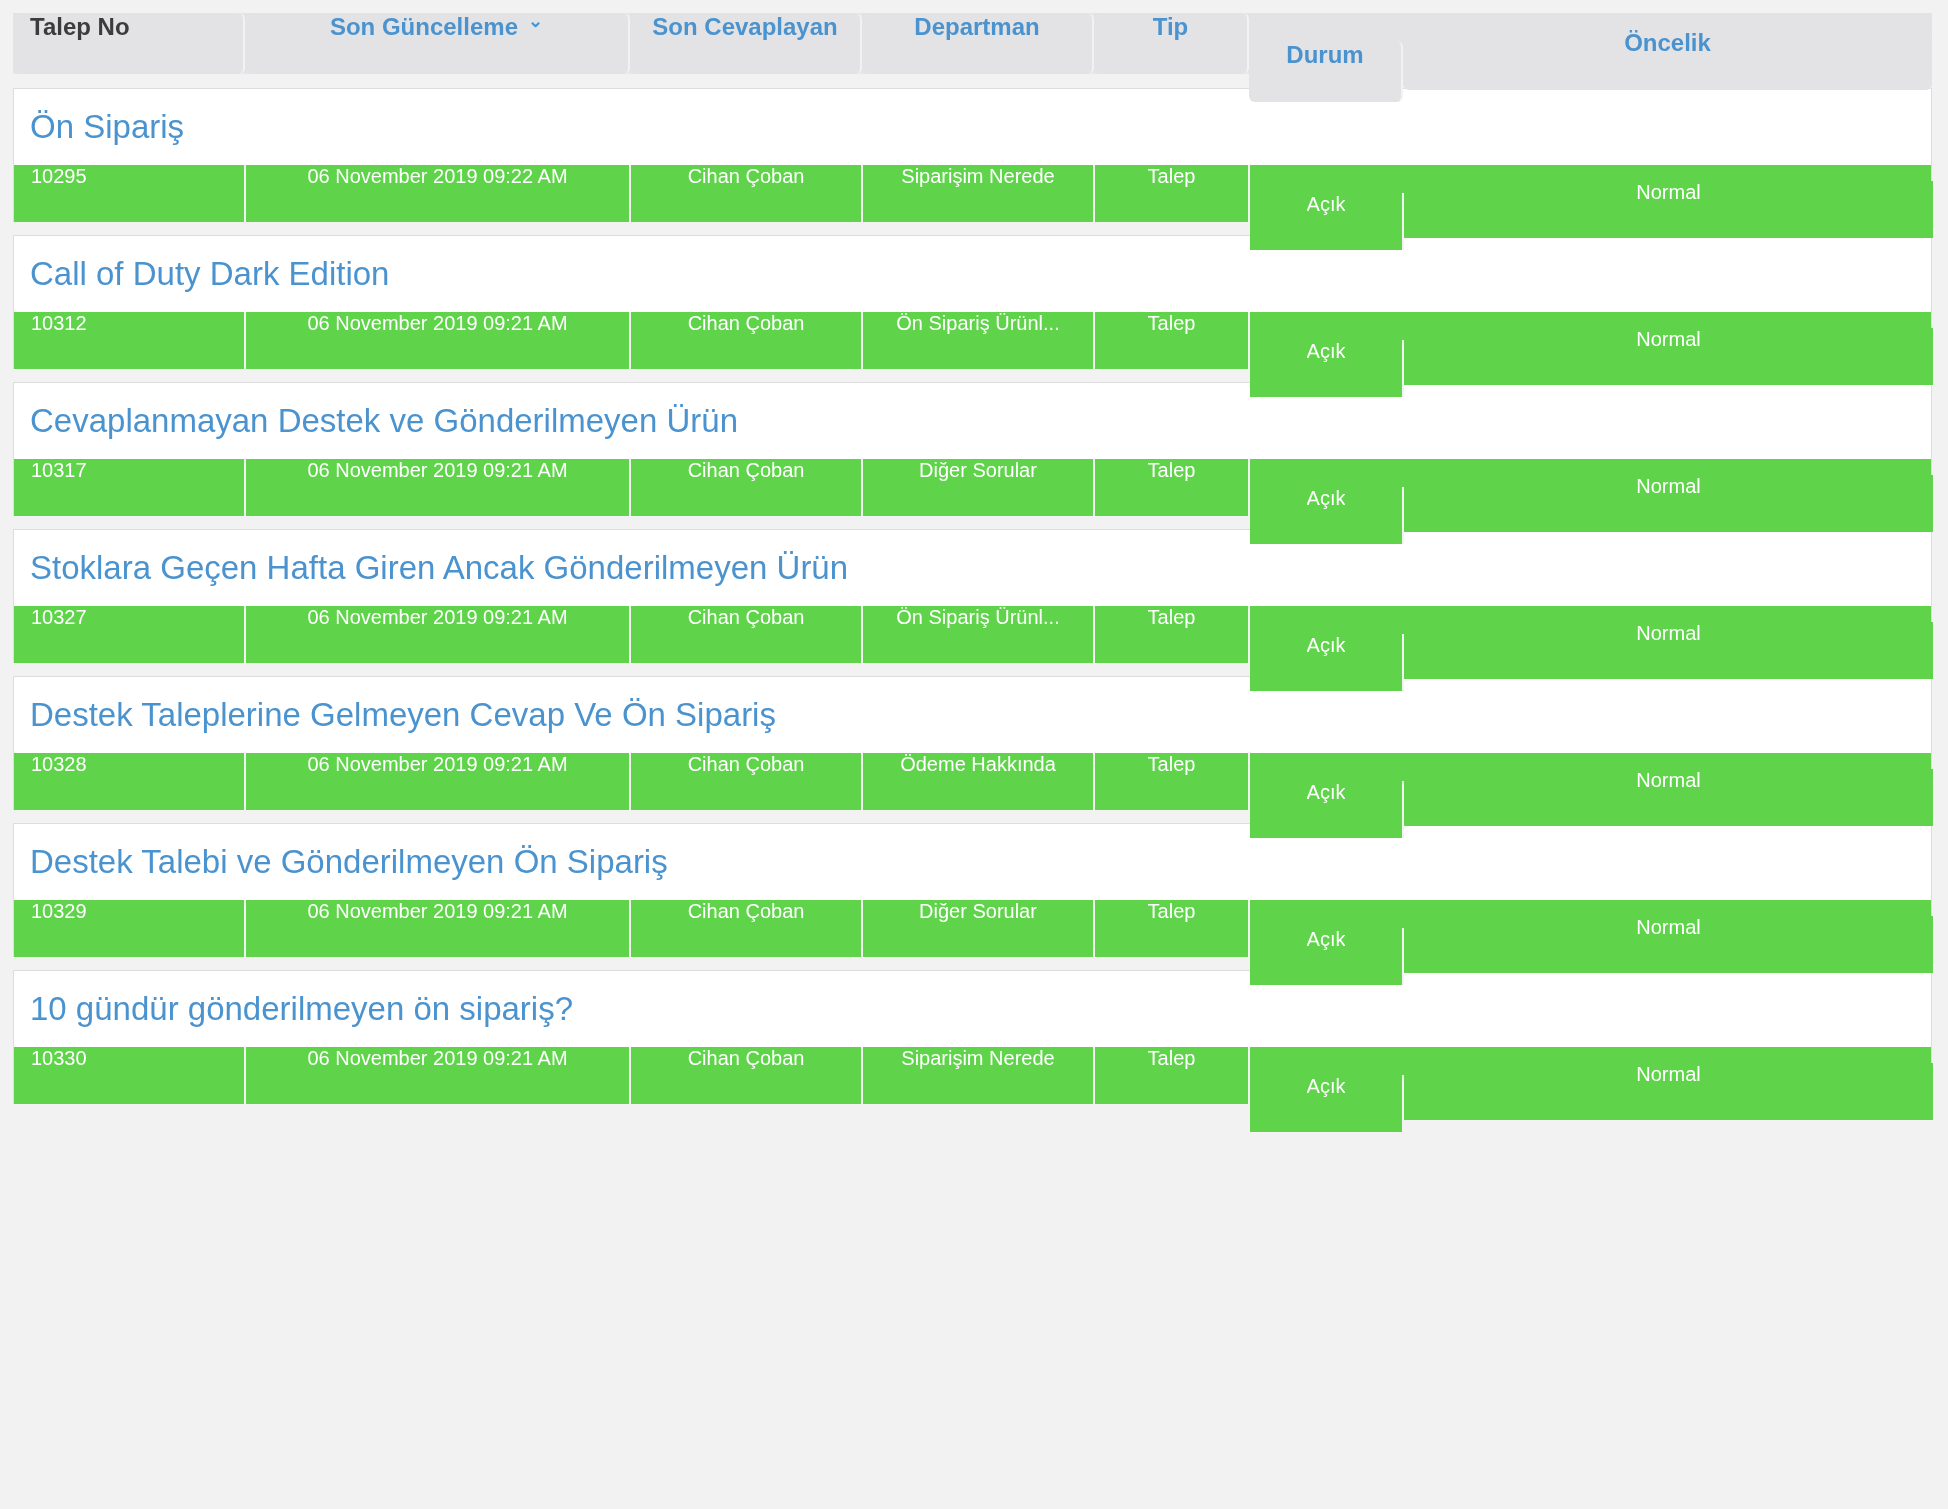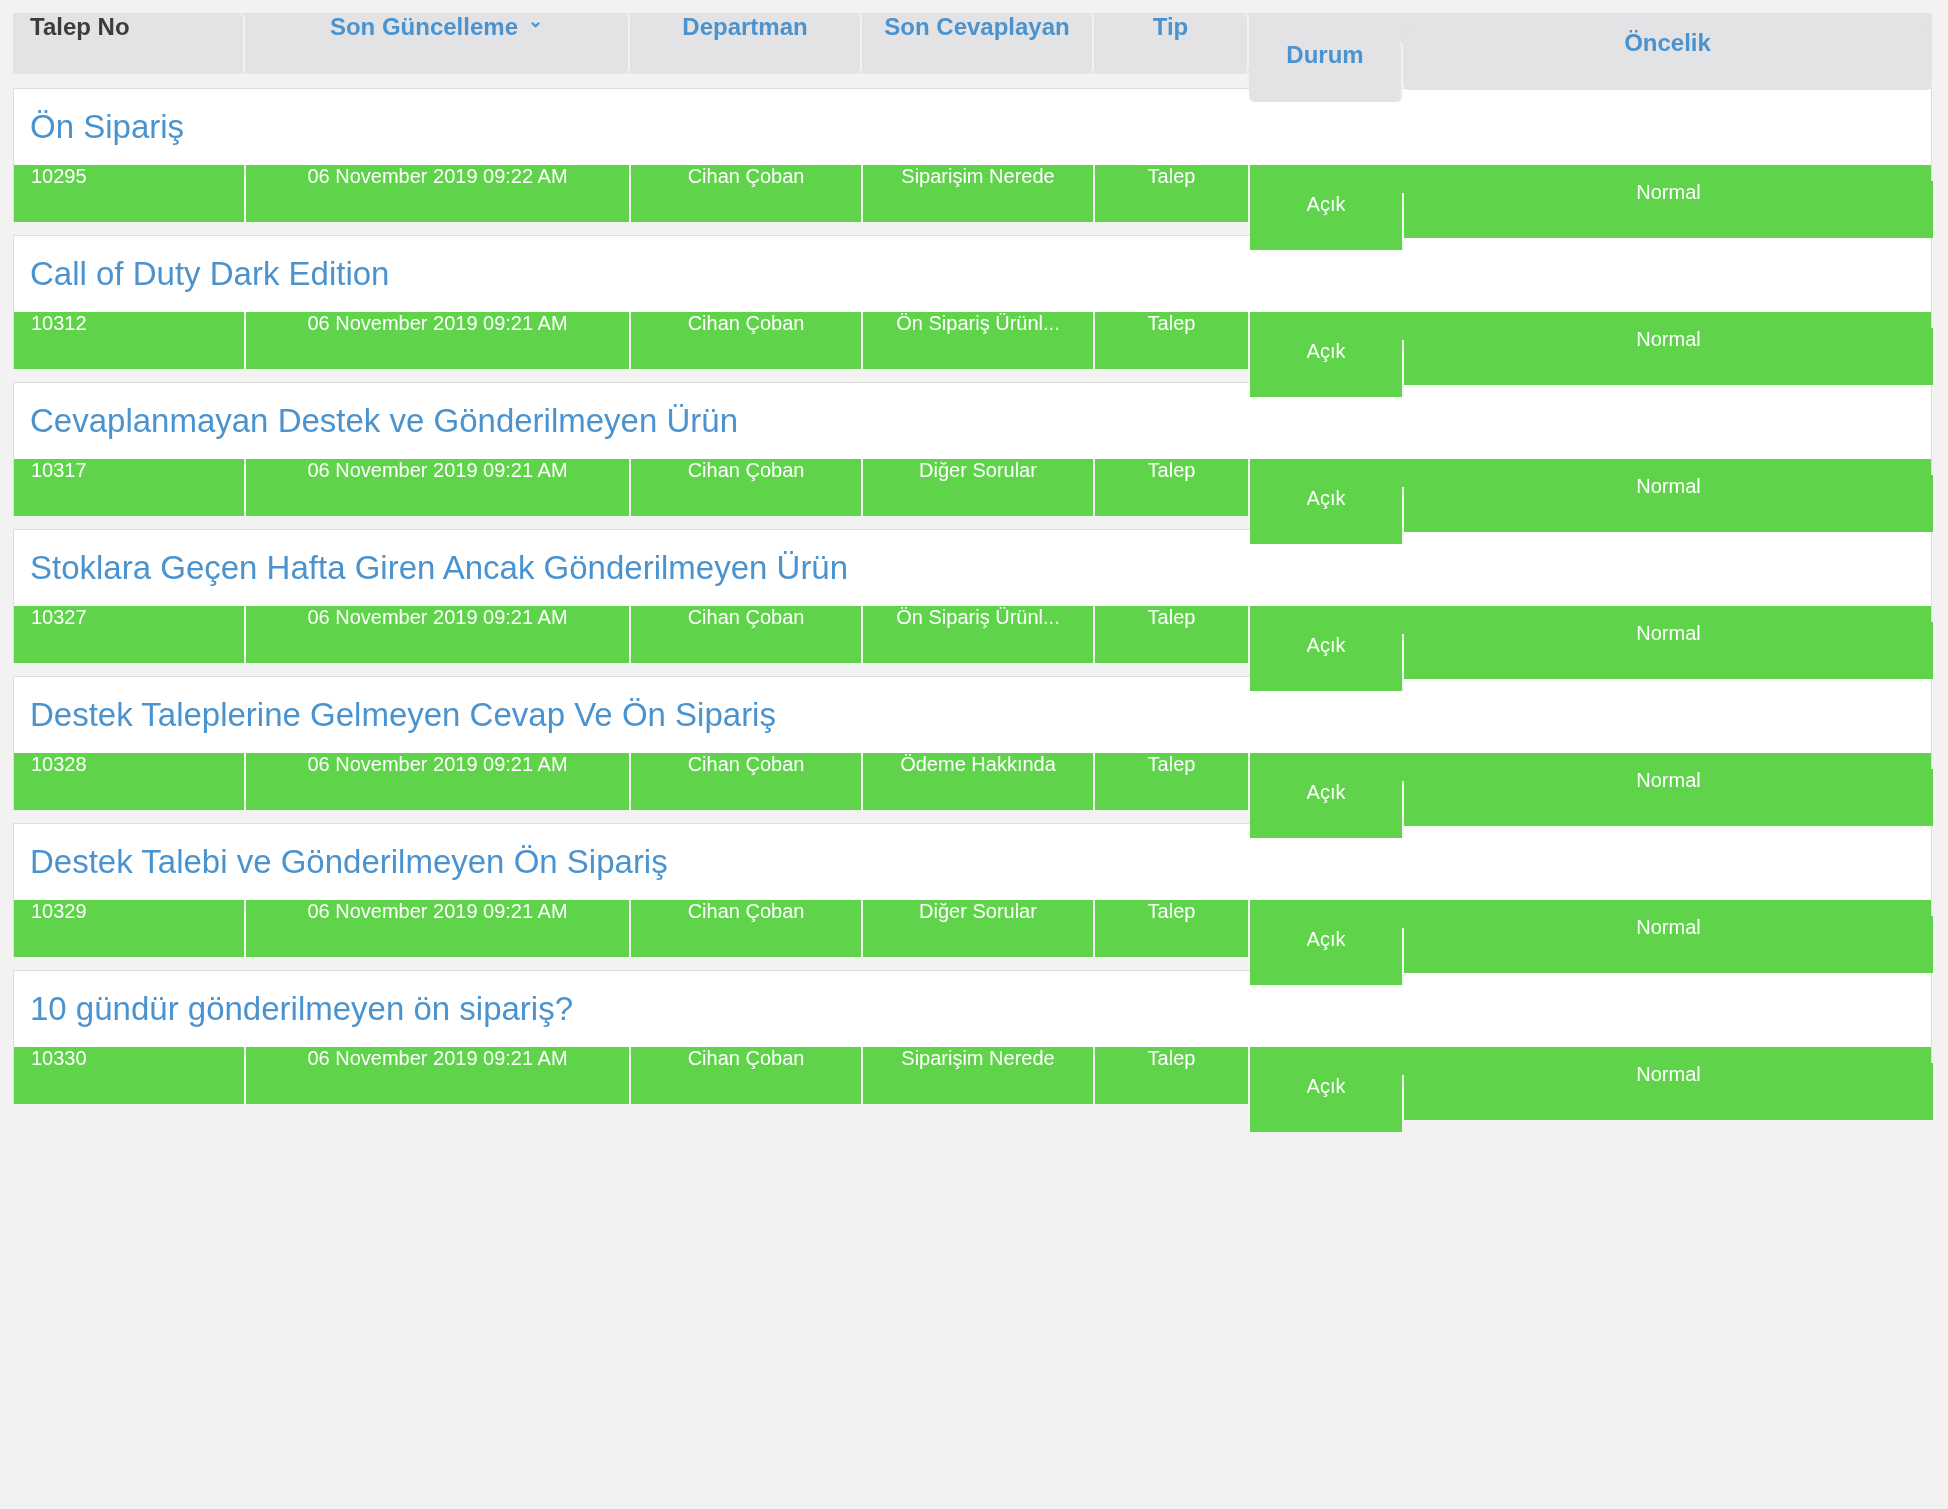--- a/index.html
+++ b/index.html
@@ -141,26 +141,26 @@
 <div class="page">
 
   <div class="table-header" id="header-row">
       <div class="th c0 first">
         <span>Talep No</span>
       </div>
       <div class="th c1">
         <span>Son Güncelleme</span>
         <span class="sort-caret">⌄</span>
       </div>
+      <div class="th c2">
+        <span>Son Cevaplayan</span>
+      </div>
       <div class="th c3">
         <span>Departman</span>
       </div>
-      <div class="th c2">
-        <span>Son Cevaplayan</span>
-      </div>
       <div class="th c4">
         <span>Tip</span>
       </div>
       <div class="th c5">
         <span>Durum</span>
       </div>
       <div class="th c6">
         <span>Öncelik</span>
       </div>
     </div>

